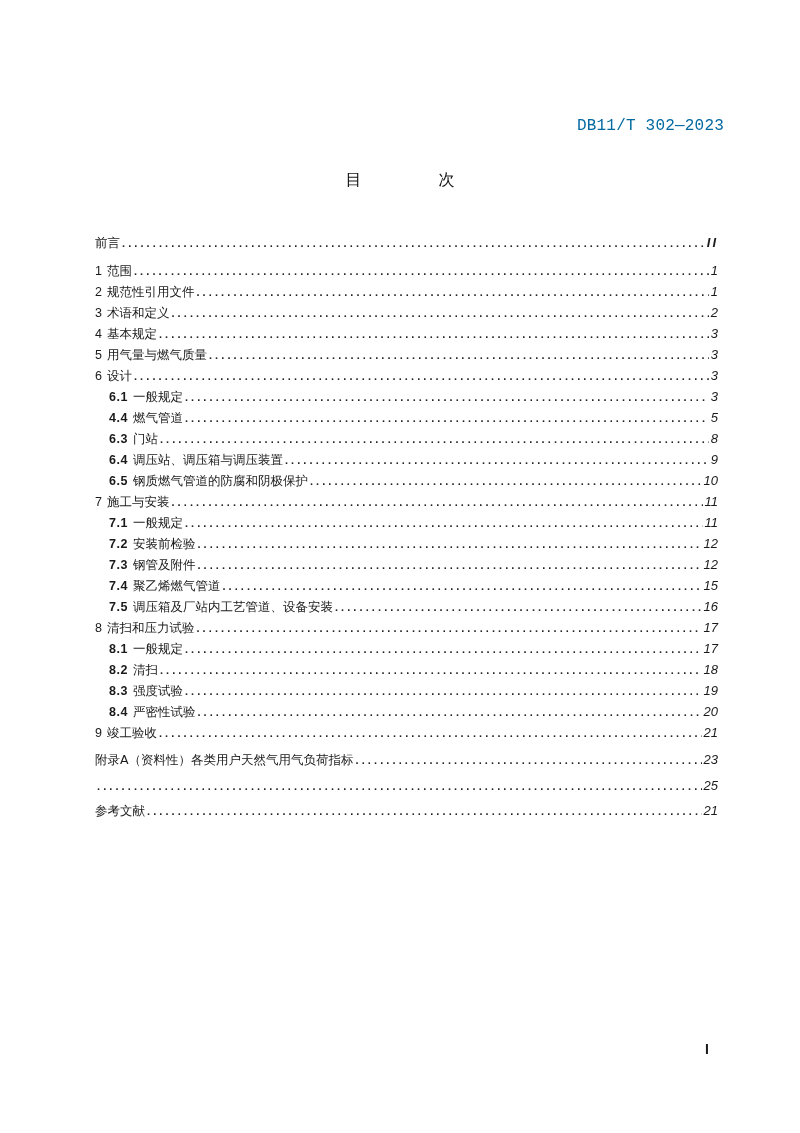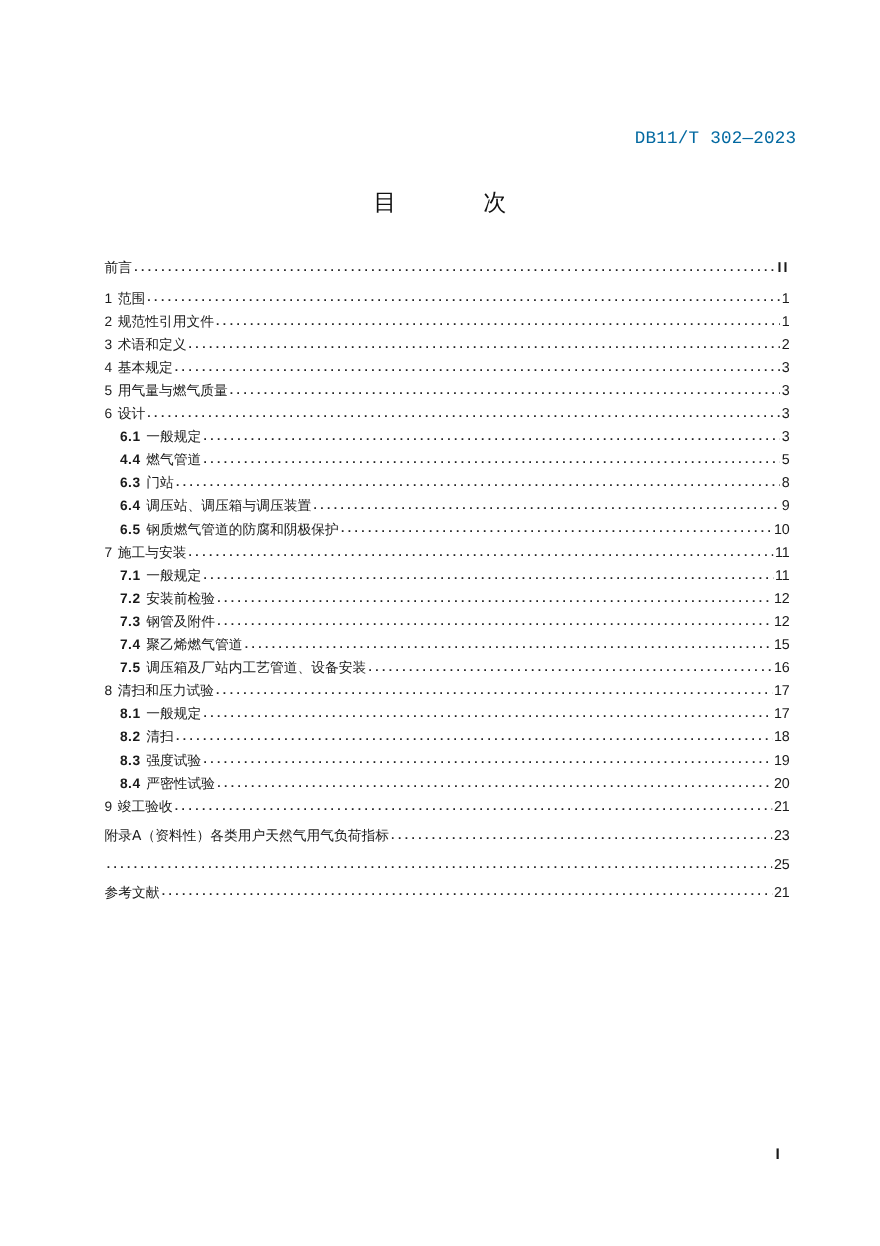--- a/index.html
+++ b/index.html
@@ -1,32 +1,32 @@
 <!DOCTYPE html>
 <html><head>
 <meta charset="utf-8">
 <style>
   html, body { margin: 0; padding: 0; background: #ffffff; }
   body { width: 800px; height: 1133px; position: relative; overflow: hidden;
          font-family: "DejaVu Sans", "Liberation Sans", sans-serif; color: #1a1a1a; }
   .doc-code { position: absolute; top: 97px; right: 76px; font-family: "Liberation Mono", "DejaVu Sans Mono", monospace;
               font-size: 16px; color: #0369a1; letter-spacing: 0.2px; margin-top: 20px; }
-  .title { position: absolute; top: 170px; left: 0; width: 800px; text-align: center; font-size: 21px;
+  .title { position: absolute; top: 170px; left: 0; width: 800px; text-align: center; font-size: 16px;
            letter-spacing: 36px; padding-left: 36px; box-sizing: border-box; color: #111; }
   .toc { position: absolute; left: 95px; width: 623px; top: 234px; }
   .row { position: absolute; left: 0; width: 100%; height: 18px; display: flex; align-items: center;
          font-size: 12.5px; line-height: 18px; white-space: nowrap; }
   .row.l2 { padding-left: 14px; box-sizing: border-box; }
   .row .lbl { flex: 0 0 auto; }
   .row .num { font-family: "Liberation Sans", sans-serif; font-size: 12.5px; margin-right: 5px; }
   .row.l2 .num { font-weight: bold; letter-spacing: 0.5px; }
   .row .dots { flex: 1 1 auto; overflow: hidden; margin: 0 2px; font-family: "Liberation Sans", sans-serif;
                font-weight: bold; letter-spacing: 3.1px; color: #222; font-size: 11px; }
   .row .dots::before { content: ".............................................................................................................................................................................................."; }
-  .row .pg { flex: 0 0 auto; font-family: "Liberation Sans", sans-serif; font-size: 13px; }
+  .row .pg { flex: 0 0 auto; font-family: "Liberation Sans", sans-serif; font-size: 13px; font-style: italic; }
   .row .pg.roman { font-weight: bold; letter-spacing: 2px; }
   .page-num { position: absolute; top: 1041px; left: 705px; font-family: "Liberation Sans", sans-serif;
               font-weight: bold; font-size: 14px; }
 </style>
 </head>
 <body>
 
 <div class="doc-code">DB11/T 302—2023</div>
 <div class="title">目 次</div>
 

